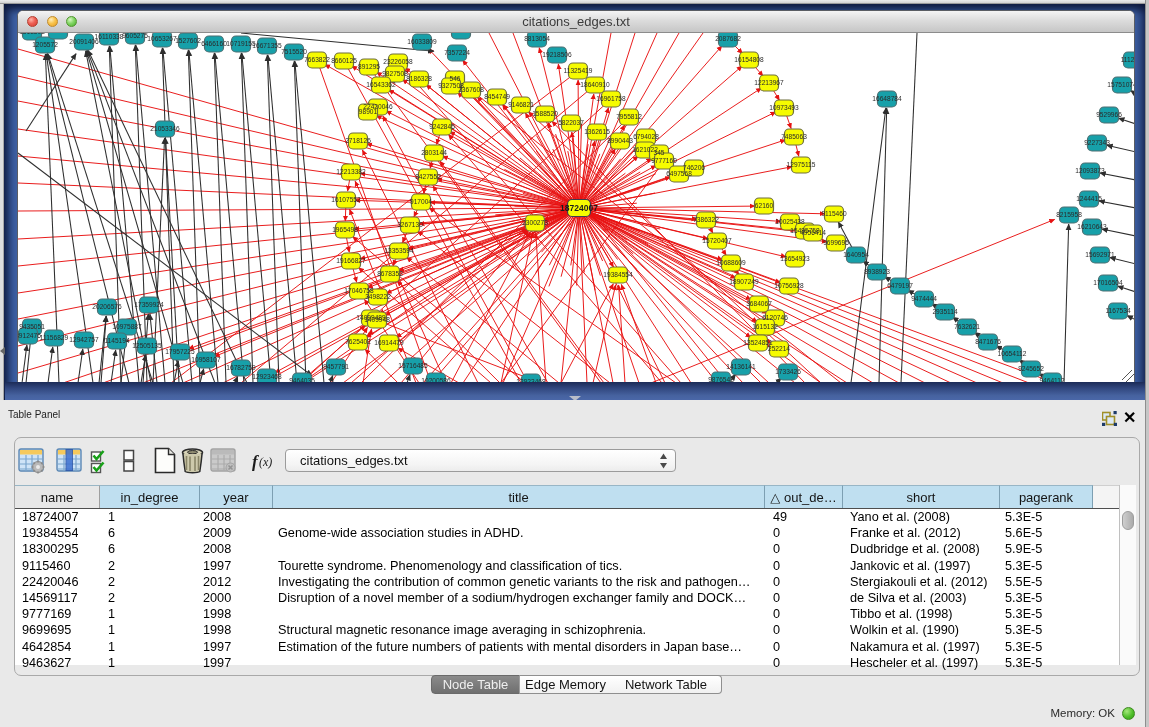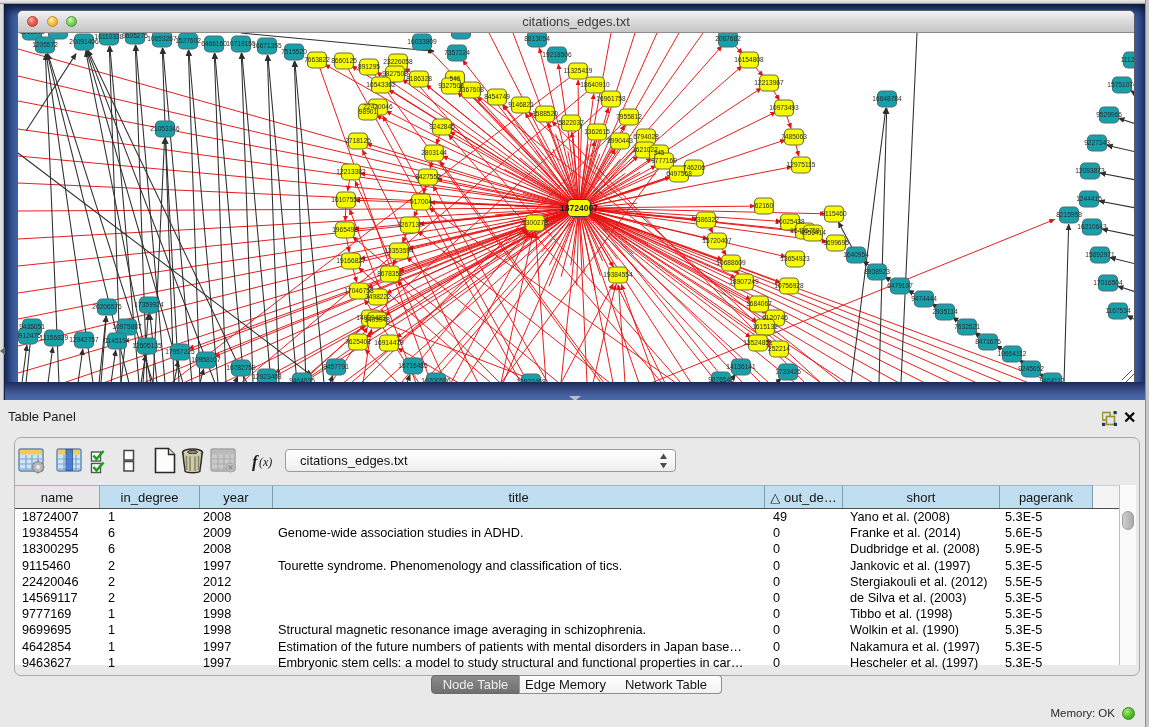--- a/index.html
+++ b/index.html
@@ -17,21 +17,21 @@
 #title{width:100%;text-align:center;font-size:13px;color:#3c3c3c;line-height:21px}
 .tl{top:4.5px;width:11px;height:11px;border-radius:50%}
 #tlr{left:9px;background:radial-gradient(circle at 35% 30%,#ffb3a7,#ee6156 45%,#d33c30);border:1px solid #b43e30}
 #tly{left:29px;background:radial-gradient(circle at 35% 30%,#ffeebc,#f8c44e 45%,#e79e23);border:1px solid #c08b2d}
 #tlg{left:48px;background:radial-gradient(circle at 35% 30%,#d8f6c3,#84d766 45%,#47ab28);border:1px solid #51952f}
 #canvas{left:0;top:22px;width:1116px;height:349px;background:#fff;overflow:hidden}
 #splitnub{left:569px;top:396px;width:12px;height:5px;background:#b8bdc9;clip-path:polygon(0 0,100% 0,50% 100%)}
 #collapser{left:0;top:347px;width:0;height:0;border-top:4px solid transparent;border-bottom:4px solid transparent;border-right:5px solid #666}
 
 #tpanel{left:0;top:400px;width:1145px;height:327px;background:#e9e9e9}
-#tptitle{left:8px;top:409px;font-size:13px;color:#1d1d1d}
+#tptitle{left:8px;top:409px;font-size:10px;color:#1d1d1d}
 #floaticon{left:1102px;top:411px;width:15px;height:15px}
 #closex{left:1123px;top:408px;width:18px;height:22px;font-size:16px;font-weight:bold;color:#000}
 #container{left:14px;top:437px;width:1126px;height:239px;border:1px solid #a9a9a9;border-radius:7px;background:#e9e9e9;overflow:hidden}
 #dropdown{left:285px;top:449px;width:391px;height:23px;border:1px solid #9b9b9b;border-radius:4px;background:linear-gradient(#ffffff,#f4f4f4 70%,#ececec)}
 #ddtext{left:14px;top:3px;font-size:13px;color:#111}
 
 #thead{left:15px;top:485px;height:24px;font-size:13px;color:#141414}
 .hc{position:absolute;top:0;height:24px;background:#bfdff0;border-right:1px solid #7d9fb2;border-top:1px solid #98b6c6;text-align:center;line-height:23px}
 #rows{left:15px;top:509px;width:1104px;height:156px;background:#fff;font-size:12.7px;color:#000}
 .row{position:absolute;left:0;width:100%;height:16.2px}
@@ -762,21 +762,21 @@
       <div class="c" style="left:758px">49</div>
       <div class="c" style="left:835px">Yano et al. (2008)</div>
       <div class="c" style="left:990px">5.3E-5</div>
     </div>
 <div class="row" style="top:16.2px">
       <div class="c" style="left:7px">19384554</div>
       <div class="c" style="left:93px">6</div>
       <div class="c" style="left:188px">2009</div>
       <div class="c" style="left:263px">Genome‑wide association studies in ADHD.</div>
       <div class="c" style="left:758px">0</div>
-      <div class="c" style="left:835px">Franke et al. (2014)</div>
+      <div class="c" style="left:835px">Franke et al. (2012)</div>
       <div class="c" style="left:990px">5.6E-5</div>
     </div>
 <div class="row" style="top:32.4px">
       <div class="c" style="left:7px">18300295</div>
       <div class="c" style="left:93px">6</div>
       <div class="c" style="left:188px">2008</div>
       <div class="c" style="left:758px">0</div>
       <div class="c" style="left:835px">Dudbridge et al. (2008)</div>
       <div class="c" style="left:990px">5.9E-5</div>
     </div>
@@ -786,28 +786,30 @@
       <div class="c" style="left:188px">1997</div>
       <div class="c" style="left:263px">Tourette syndrome. Phenomenology and classification of tics.</div>
       <div class="c" style="left:758px">0</div>
       <div class="c" style="left:835px">Jankovic et al. (1997)</div>
       <div class="c" style="left:990px">5.3E-5</div>
     </div>
 <div class="row" style="top:64.8px">
       <div class="c" style="left:7px">22420046</div>
       <div class="c" style="left:93px">2</div>
       <div class="c" style="left:188px">2012</div>
+      <div class="c" style="left:263px">Investigating the contribution of common genetic variants to the risk and pathogen…</div>
       <div class="c" style="left:758px">0</div>
       <div class="c" style="left:835px">Stergiakouli et al. (2012)</div>
       <div class="c" style="left:990px">5.5E-5</div>
     </div>
 <div class="row" style="top:81.0px">
       <div class="c" style="left:7px">14569117</div>
       <div class="c" style="left:93px">2</div>
       <div class="c" style="left:188px">2000</div>
+      <div class="c" style="left:263px">Disruption of a novel member of a sodium/hydrogen exchanger family and DOCK…</div>
       <div class="c" style="left:758px">0</div>
       <div class="c" style="left:835px">de Silva et al. (2003)</div>
       <div class="c" style="left:990px">5.3E-5</div>
     </div>
 <div class="row" style="top:97.2px">
       <div class="c" style="left:7px">9777169</div>
       <div class="c" style="left:93px">1</div>
       <div class="c" style="left:188px">1998</div>
       <div class="c" style="left:758px">0</div>
       <div class="c" style="left:835px">Tibbo et al. (1998)</div>
@@ -828,21 +830,20 @@
       <div class="c" style="left:188px">1997</div>
       <div class="c" style="left:263px">Estimation of the future numbers of patients with mental disorders in Japan base…</div>
       <div class="c" style="left:758px">0</div>
       <div class="c" style="left:835px">Nakamura et al. (1997)</div>
       <div class="c" style="left:990px">5.3E-5</div>
     </div>
 <div class="row" style="top:145.8px">
       <div class="c" style="left:7px">9463627</div>
       <div class="c" style="left:93px">1</div>
       <div class="c" style="left:188px">1997</div>
-      <div class="c" style="left:263px">Embryonic stem cells: a model to study structural and functional properties in car…</div>
       <div class="c" style="left:758px">0</div>
       <div class="c" style="left:835px">Hescheler et al. (1997)</div>
       <div class="c" style="left:990px">5.3E-5</div>
     </div>
 </div>
 <div class="abs" id="sbar">
     <div class="abs" id="sthumb"></div>
   </div>
 <div class="abs" id="segs">
   <div class="seg" id="seg1">Node Table</div>

